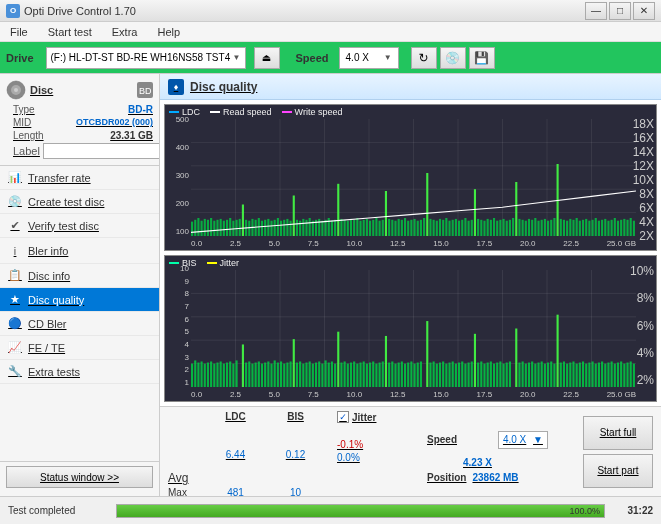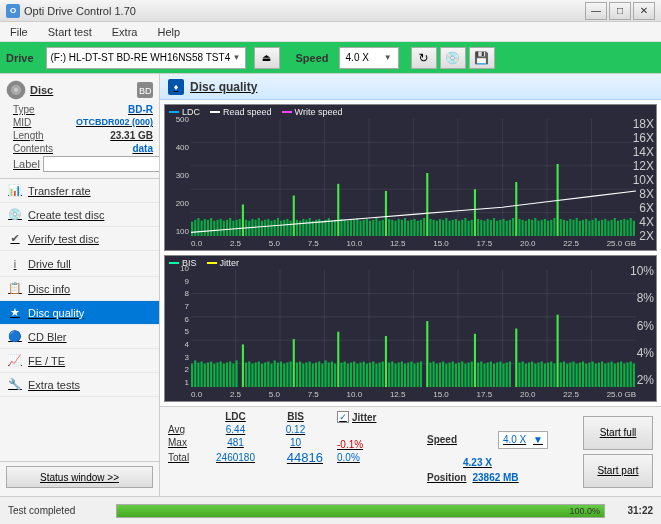--- a/index.html
+++ b/index.html
@@ -160,24 +160,20 @@
         <span class="disc-field-value">BD-R</span>
       </div>
       <div class="disc-field">
         <span class="disc-field-label">MID</span>
         <span class="disc-field-value" style="font-size:9px">OTCBDR002 (000)</span>
       </div>
       <div class="disc-field">
         <span class="disc-field-label">Length</span>
         <span class="disc-field-value normal">23.31 GB</span>
       </div>
-      <div class="disc-field">
-        <span class="disc-field-label">Contents</span>
-        <span class="disc-field-value">data</span>
-      </div>
       <div class="label-row">
         <span class="disc-field-label">Label</span>
         <input class="label-input" type="text" value="" style="">
 
       </div>
     </div>
 
     <div class="nav-item">
       <span class="nav-icon">📊</span>
       <span>Transfer rate</span>
@@ -185,21 +181,21 @@
     <div class="nav-item">
       <span class="nav-icon">💿</span>
       <span>Create test disc</span>
     </div>
     <div class="nav-item">
       <span class="nav-icon">✔</span>
       <span>Verify test disc</span>
     </div>
     <div class="nav-item">
       <span class="nav-icon">ℹ</span>
-      <span>Drive full</span>
+      <span>Bler info</span>
     </div>
     <div class="nav-item">
       <span class="nav-icon">📋</span>
       <span>Disc info</span>
     </div>
     <div class="nav-item active">
       <span class="nav-icon">★</span>
       <span>Disc quality</span>
     </div>
     <div class="nav-item">
@@ -667,21 +663,21 @@
 
     <div style="height:90px; border-top:1px solid #ccc; display:flex; background:#f5f5f5;">
 
       <div style="padding:4px 8px; min-width:160px;">
         <div style="display:flex; gap:0; margin-bottom:2px;">
           <div style="width:35px;"></div>
           <div style="width:65px; text-align:center; font-size:10px; font-weight:bold; color:#333;">LDC</div>
           <div style="width:55px; text-align:center; font-size:10px; font-weight:bold; color:#333;">BIS</div>
         </div>
         <div style="display:flex; align-items:center; margin-bottom:2px;">
-          <div style="width:35px; font-size:10px; color:#333;">Avg</div>
+          <div style="width:35px; font-size:12px; color:#333;margin-top:47px;">Avg</div>
           <div style="width:65px; text-align:center; font-size:10px; color:#0066cc;">6.44</div>
           <div style="width:55px; text-align:center; font-size:10px; color:#0066cc;">0.12</div>
         </div>
         <div style="display:flex; align-items:center; margin-bottom:2px;">
           <div style="width:35px; font-size:10px; color:#333;">Max</div>
           <div style="width:65px; text-align:center; font-size:10px; color:#0066cc;">481</div>
           <div style="width:55px; text-align:center; font-size:10px; color:#0066cc;">10</div>
         </div>
         <div style="display:flex; align-items:center;">
           <div style="width:35px; font-size:10px; color:#333;">Total</div>

